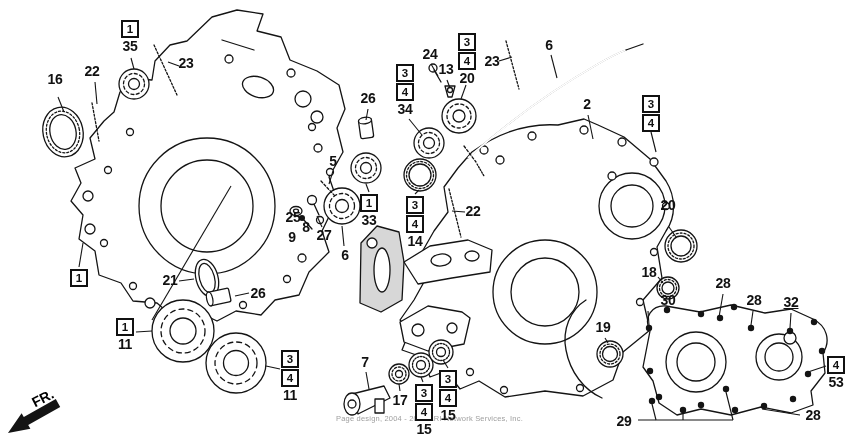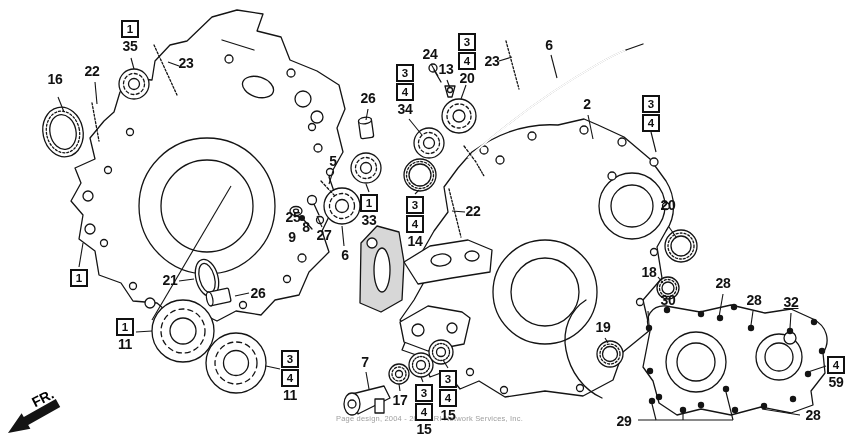--- a/index.html
+++ b/index.html
@@ -438,21 +438,21 @@
         <div class="co-num">30</div>
       </div>
       <div class="callout" style="left: 754px; top: 293px;">
         <div class="co-num">28</div>
       </div>
       <div class="callout" style="left: 791px; top: 295px; text-decoration: underline;">
         <div class="co-num">32</div>
       </div>
       <div class="callout" style="left: 836px; top: 356px;">
         <div class="co-box">4</div>
-        <div class="co-num">59</div>
+        <div class="co-num">53</div>
       </div>
       <div class="callout" style="left: 624px; top: 414px;">
         <div class="co-num">29</div>
       </div>
       <div class="callout" style="left: 813px; top: 408px;">
         <div class="co-num">28</div>
       </div>
     </div>
 
   <div id="fr-label">FR.</div>

